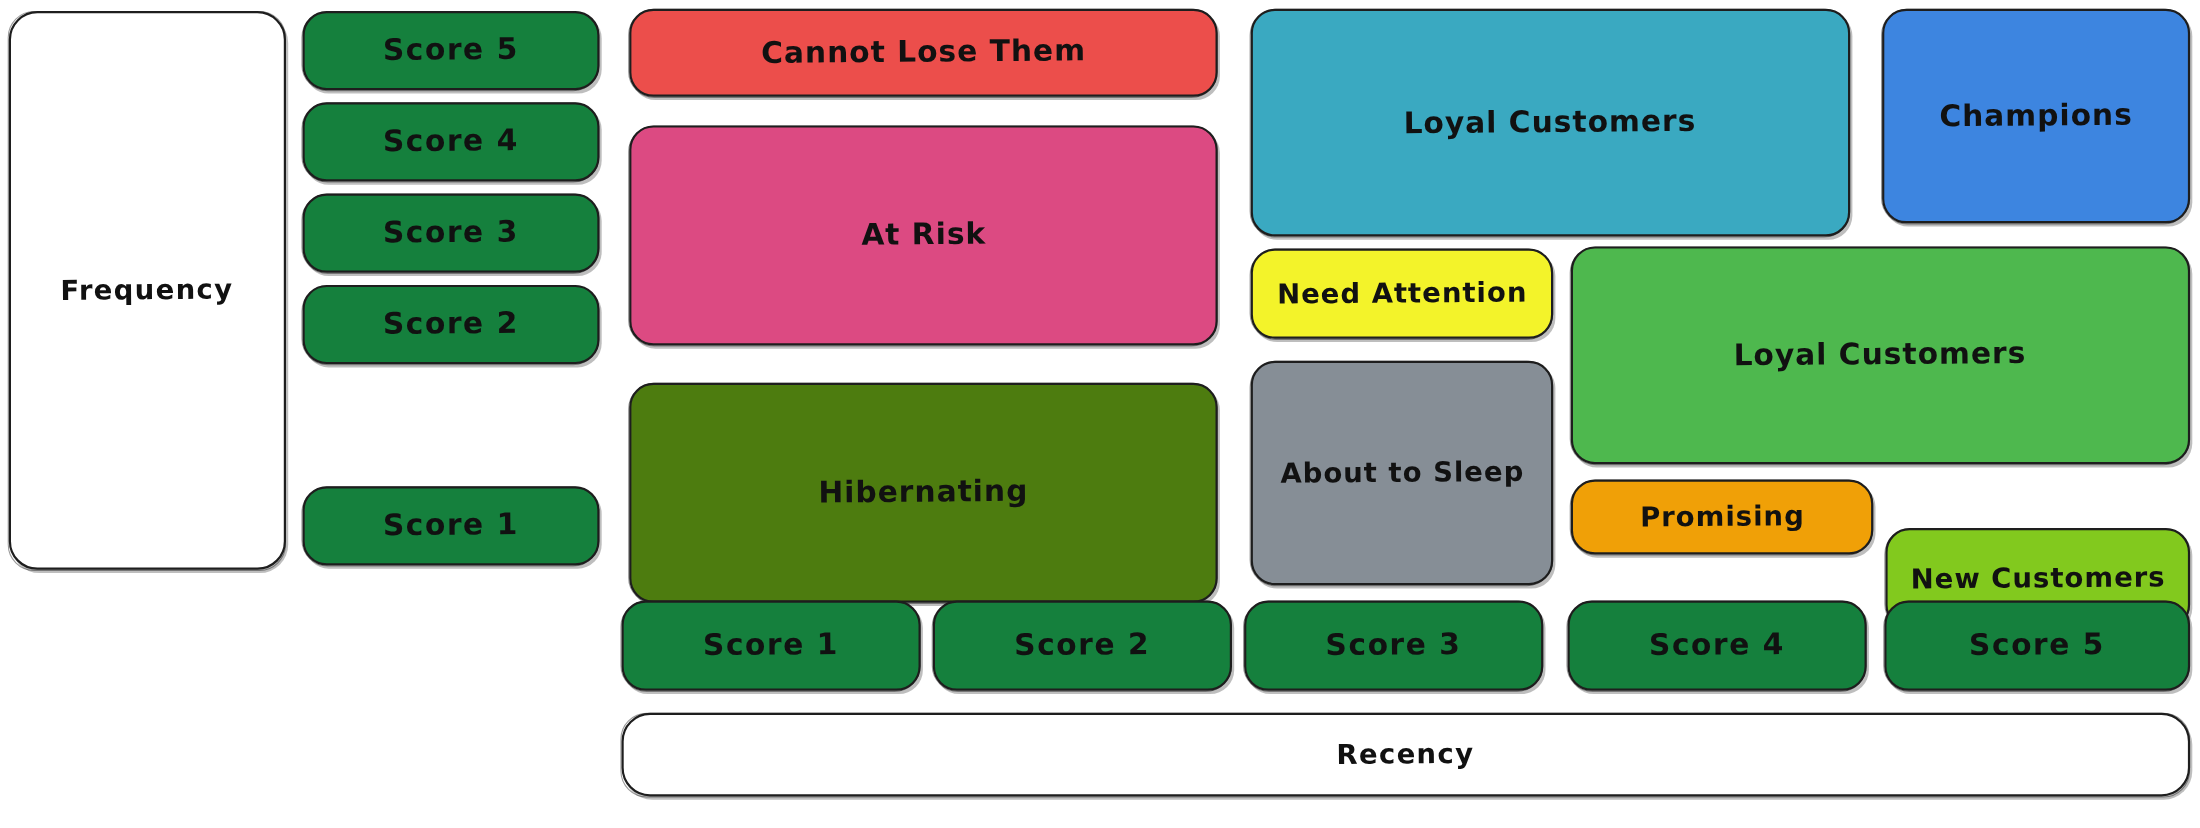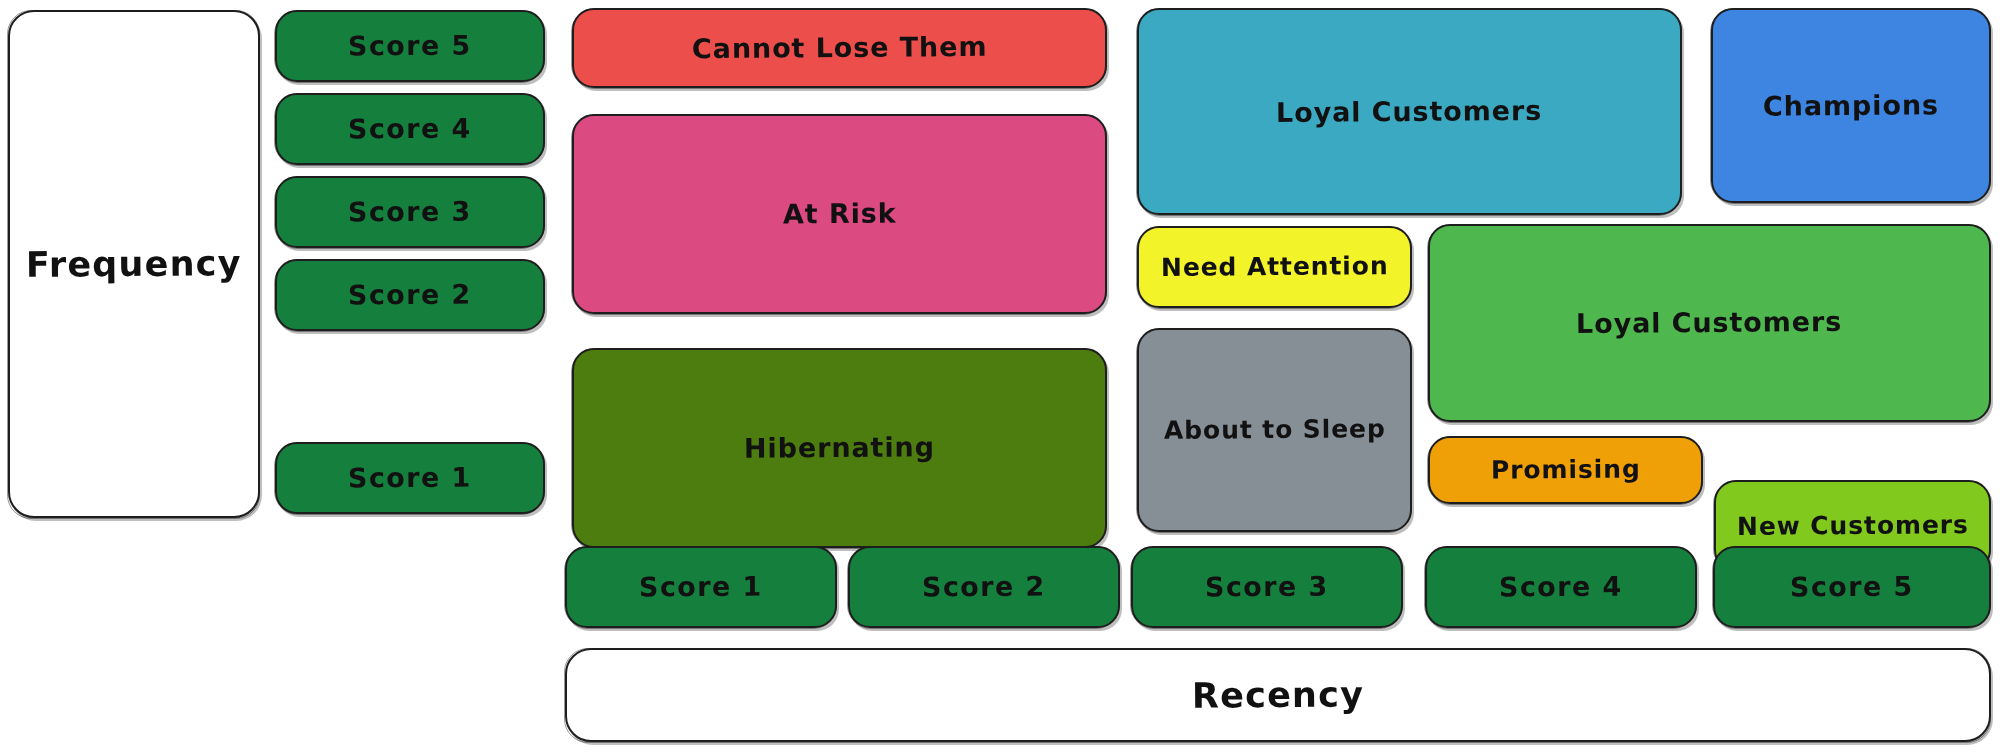--- a/index.html
+++ b/index.html
@@ -47,21 +47,21 @@
     content: "";
     position: absolute;
     left: -3px; top: -2px; right: -2px; bottom: -3px;
     border: 1.1px solid rgba(30,30,30,0.45);
     border-radius: 24px;
     pointer-events: none;
   }
 
   .axis-box {
     background: #ffffff;
-    font-size: 35px;
+    font-size: 25px;
   }
   .score-box {
     background: #15803d;
     font-size: 27px;
   }
   .seg-box {
     font-size: 27px;
     align-items: center;
   }
   .seg-box.small { font-size: 25px; }
@@ -152,17 +152,17 @@
   </div>
 
   <div class="box score-box" style="left:1425px; top:546px; width:272px; height:82px;">
     <span class="lbl">Score 4</span>
   </div>
 
   <div class="box score-box" style="left:1713px; top:546px; width:278px; height:82px;">
     <span class="lbl">Score 5</span>
   </div>
 
-  <div class="box axis-box" style="left:565px; top:648px; width:1426px; height:94px; border-radius:26px;">
+  <div class="box axis-box" style="left:565px; top:648px; width:1426px; height:76px; border-radius:26px;">
     <span class="lbl">Recency</span>
   </div>
 
 </div>
 
 </body></html>

